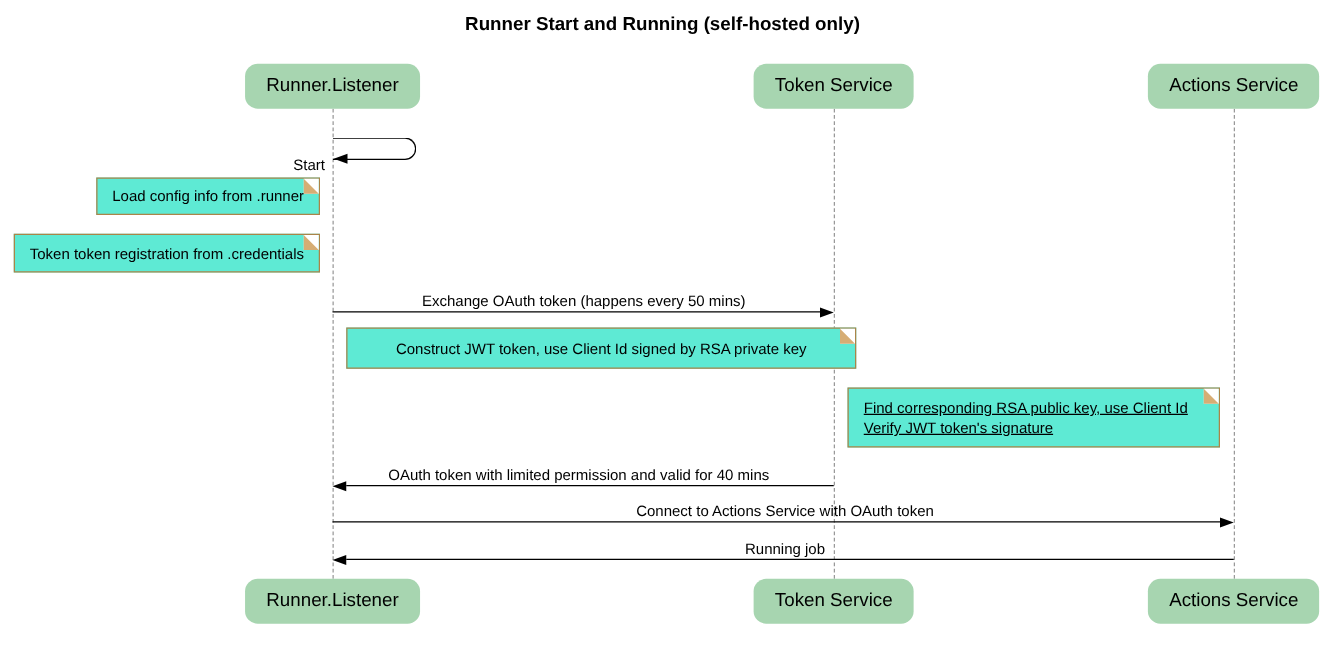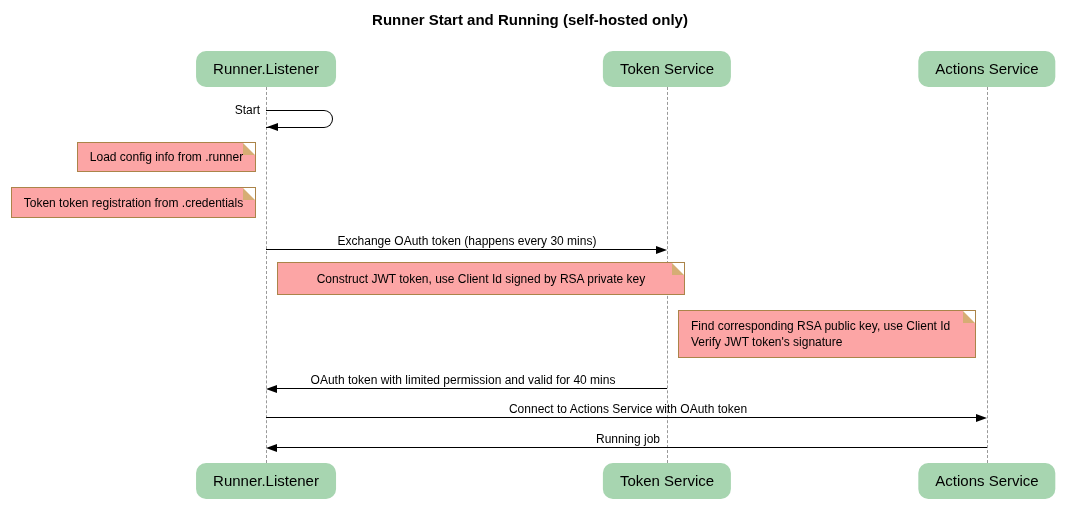--- a/index.html
+++ b/index.html
@@ -26,21 +26,21 @@
     border-radius:10px;
     padding:0 17px;
     font-size:15px;white-space:nowrap;text-align:center;
   }
   .msg-label{
     position:absolute;transform:translateX(-50%);
     font-size:12px;white-space:nowrap;height:14px;line-height:14px;
   }
   .msg-label-right{
     position:absolute;text-align:right;
-    font-size:12px;white-space:nowrap;height:14px;line-height:14px;
+    font-size:12px;white-space:nowrap;height:14px;line-height:14px;margin-top:22px;
   }
   .msg-line{
     position:absolute;height:0;border-top:1px solid #000000;
   }
   .arrowhead-right{
     position:absolute;width:0;height:0;
     border-top:4px solid transparent;border-bottom:4px solid transparent;
     border-left:11px solid #000000;
   }
   .arrowhead-left{
@@ -48,29 +48,29 @@
     border-top:4px solid transparent;border-bottom:4px solid transparent;
     border-right:11px solid #000000;
   }
   .self-loop{
     position:absolute;
     border:1px solid #000000;border-left:none;
     border-radius:0 9px 9px 0;
   }
   .note{
     position:absolute;box-sizing:border-box;
-    background:#fca5a5;
+    background:#5eead4;
     border:1px solid #ab8449;
     font-size:12px;
     display:flex;align-items:center;justify-content:center;
     text-align:center;
   }
   .note.left-align{
     justify-content:flex-start;text-align:left;
-    padding:6px 10px 6px 12px;line-height:16px;
+    padding:6px 10px 6px 12px;line-height:16px;text-decoration:underline;
   }
   .note-text{white-space:pre-line;}
   .fold{
     position:absolute;top:0;right:0;width:0;height:0;
     border-top:12px solid #ffffff;
     border-left:12px solid #d6ad74;
   }
 </style>
 </head>
 <body>
@@ -94,21 +94,21 @@
   <div class="note" style="left:77px;top:142px;width:179px;height:30px">
     <span class="note-text">Load config info from .runner</span>
     <span class="fold"></span>
   </div>
 
   <div class="note" style="left:11px;top:187px;width:245px;height:31px">
     <span class="note-text">Token token registration from .credentials</span>
     <span class="fold"></span>
   </div>
 
-  <div class="msg-label" style="left:467px;top:234px">Exchange OAuth token (happens every 30 mins)</div>
+  <div class="msg-label" style="left:467px;top:234px">Exchange OAuth token (happens every 50 mins)</div>
   <div class="msg-line" style="left:266px;top:249px;width:390px"></div>
   <div class="arrowhead-right" style="left:656px;top:246px"></div>
 
   <div class="note" style="left:277px;top:262px;width:408px;height:33px">
     <span class="note-text">Construct JWT token, use Client Id signed by RSA private key</span>
     <span class="fold"></span>
   </div>
 
   <div class="note left-align" style="left:678px;top:310px;width:298px;height:48px">
     <span class="note-text">Find corresponding RSA public key, use Client Id

